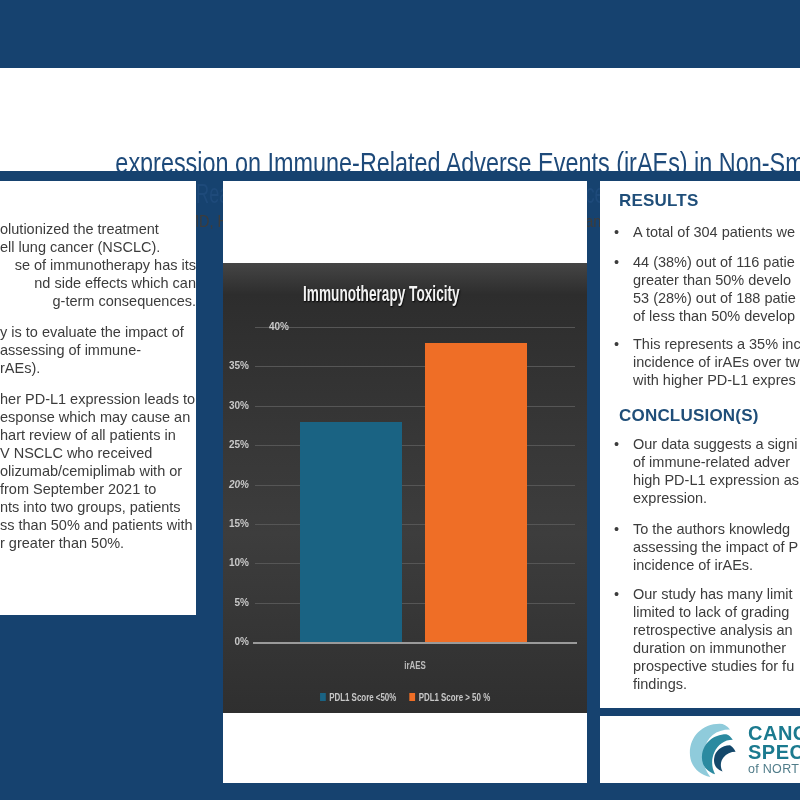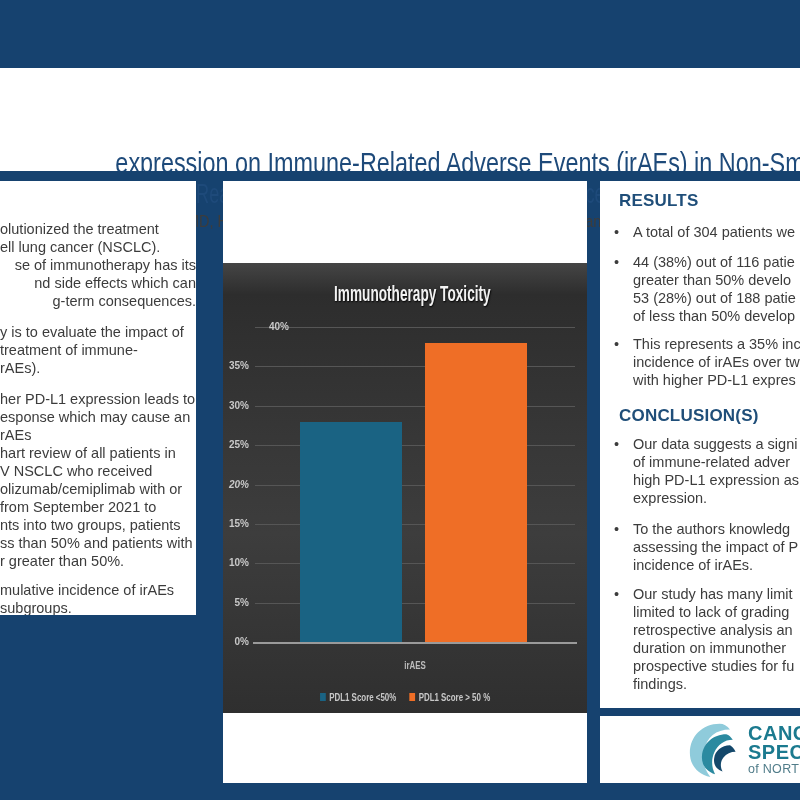--- a/index.html
+++ b/index.html
@@ -33,21 +33,21 @@
   .bullets{position:absolute;left:0;width:210px;}
   .b-results{top:42px;}
   .b-conc{top:254px;}
   .bitem .line{font-size:14.5px;line-height:18px;color:#3C3C3C;white-space:nowrap;
                padding-left:33px;}
   .bitem .line.first{padding-left:0;}
   .bitem .dot{display:inline-block;width:19px;padding-left:14px;color:#3C3C3C;}
   
   .chart{position:absolute;left:0;top:82px;width:364px;height:450px;
          background:linear-gradient(180deg,#454545 0%,#2d2d2d 7%,#383838 42%,#3d3d3d 60%,#2f2f2f 100%);}
-  .chart-title{position:absolute;left:0;top:18px;width:316px;text-align:right;white-space:nowrap;}
+  .chart-title{position:absolute;left:0;top:18px;width:316px;text-align:center;white-space:nowrap;}
   .chart-title>span{display:inline-block;transform:scaleX(0.62);transform-origin:center;
          font-size:22px;font-weight:bold;color:#f2f2f2;text-shadow:1px 1px 2px #000;}
   .gridline{position:absolute;left:32px;width:320px;height:1px;background:#565656;}
   .axisline{position:absolute;left:30px;width:324px;height:2px;background:#9a9a9a;}
   .ytick{position:absolute;left:0;width:26px;text-align:right;font-size:10px;font-weight:bold;
          color:#c8c8c8;line-height:12px;}
   .bar{position:absolute;width:102px;}
   .xcat{position:absolute;left:32px;top:392px;width:320px;text-align:center;white-space:nowrap;}
   .xcat>span{display:inline-block;transform:scaleX(0.72);font-size:11px;font-weight:bold;color:#bdbdbd;}
   .legend{position:absolute;left:0;top:428px;width:364px;display:flex;justify-content:center;
@@ -88,42 +88,37 @@
           <div class="line">olutionized the treatment</div>
           <div class="line">ell lung cancer (NSCLC).</div>
         </div>
         <div class="para" style="margin-top: 0; text-align: right;">
           <div class="line">se of immunotherapy has its</div>
           <div class="line">nd side effects which can</div>
           <div class="line">g-term consequences.</div>
         </div>
         <div class="para" style="margin-top: 13px;">
           <div class="line">y is to evaluate the impact of</div>
-          <div class="line">treatment of immune-</div>
+          <div class="line">assessing of immune-</div>
           <div class="line">rAEs).</div>
         </div>
         <div class="para" style="margin-top: 13px;">
           <div class="line">her PD-L1 expression leads to</div>
           <div class="line">esponse which may cause an</div>
-          <div class="line">rAEs</div>
         </div>
         <div class="para" style="">
           <div class="line">hart review of all patients in</div>
           <div class="line">V NSCLC who received</div>
           <div class="line">olizumab/cemiplimab with or</div>
           <div class="line">from September 2021 to</div>
         </div>
         <div class="para" style="">
           <div class="line">nts into two groups, patients</div>
           <div class="line">ss than 50% and patients with</div>
           <div class="line">r greater than 50%.</div>
-        </div>
-        <div class="para" style="margin-top: 11px;">
-          <div class="line">mulative incidence of irAEs</div>
-          <div class="line">subgroups.</div>
         </div>
       </div>
   </section>
 
   <section class="box mid-box">
     <div class="chart" id="chart">
       <div class="chart-title">
         <span>Immunotherapy Toxicity</span>
       </div>
       <div class="xcat">

